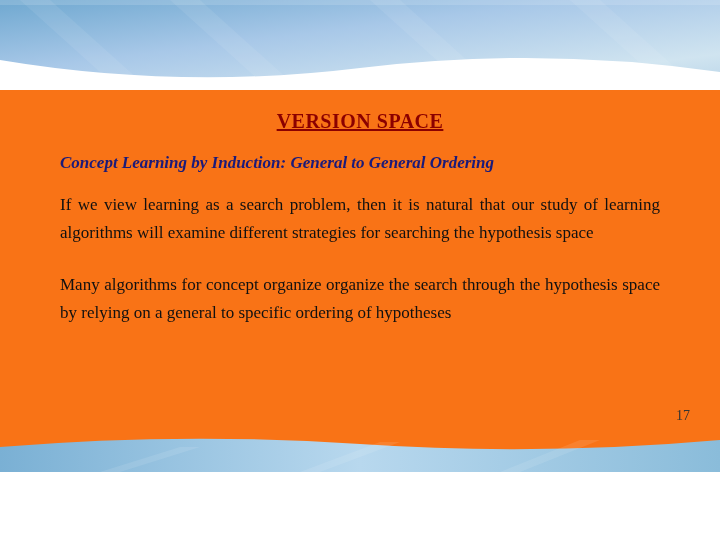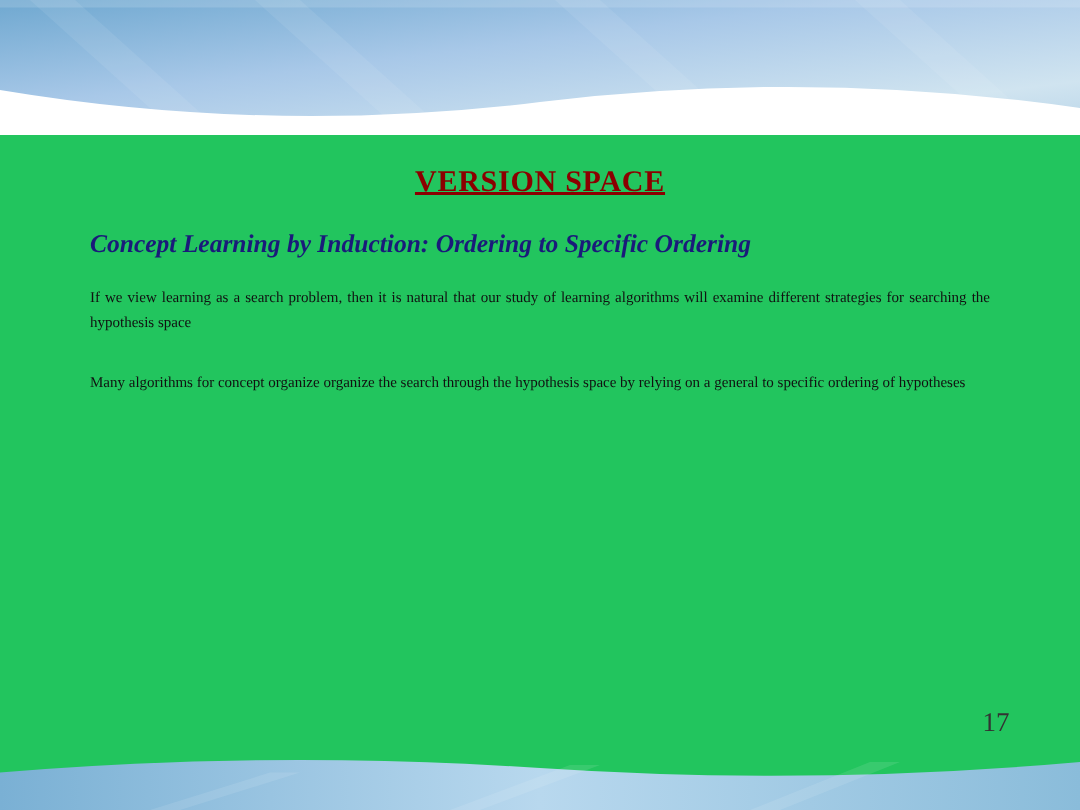--- a/index.html
+++ b/index.html
@@ -8,23 +8,23 @@
       width: 720px;
       height: 540px;
       overflow: hidden;
       font-family: Georgia, 'Times New Roman', serif;
       background: #fff;
       position: relative;
     }
 
     .slide {
       width: 720px;
-      height: 540px;
+      height: 472px;
       position: relative;
-      background: #22c55e;
+      background: #f97316;
     }
 
     
     .top-banner {
       position: absolute;
       top: 0;
       left: 0;
       width: 100%;
       height: 90px;
       overflow: hidden;
@@ -72,32 +72,32 @@
 
     .subtitle {
       font-size: 17px;
       font-style: italic;
       color: #1a1a7a;
       font-weight: bold;
       margin-bottom: 18px;
     }
 
     .body-text {
-      font-size: 10px;
+      font-size: 17px;
       color: #111;
       line-height: 1.65;
       text-align: justify;
       margin-bottom: 24px;
     }
 
     .page-number {
       position: absolute;
       bottom: 48px;
-      right: 47px;
-      font-size: 18px;
+      right: 30px;
+      font-size: 14px;
       color: #333;
     }
   </style>
 </head>
 <body>
 
 <div class="slide">
 
   <div class="top-banner">
     <svg viewBox="0 0 720 90" preserveAspectRatio="none" xmlns="http://www.w3.org/2000/svg">
@@ -118,21 +118,21 @@
       <path d="M50,0 L150,90 L120,90 L20,0 Z" fill="rgba(255,255,255,0.08)"></path>
       <path d="M200,0 L300,90 L270,90 L170,0 Z" fill="rgba(255,255,255,0.08)"></path>
       <path d="M400,0 L500,90 L470,90 L370,0 Z" fill="rgba(255,255,255,0.08)"></path>
       <path d="M600,0 L700,90 L670,90 L570,0 Z" fill="rgba(255,255,255,0.08)"></path>
     </svg>
   </div>
 
   <div class="content">
     <div class="title">VERSION SPACE</div>
 
-    <div class="subtitle">Concept Learning by Induction: Ordering to Specific Ordering</div>
+    <div class="subtitle">Concept Learning by Induction: General to General Ordering</div>
 
     <p class="body-text">If we view learning as a search problem, then it is natural that our study of learning algorithms will examine different strategies for searching the hypothesis space</p>
 
     <p class="body-text">Many algorithms for concept organize organize the search through the hypothesis space by relying on a general to specific ordering of hypotheses</p>
   </div>
 
   <div class="page-number">17</div>
 
   <div class="bottom-banner">
     <svg viewBox="0 0 720 40" preserveAspectRatio="none" xmlns="http://www.w3.org/2000/svg">

